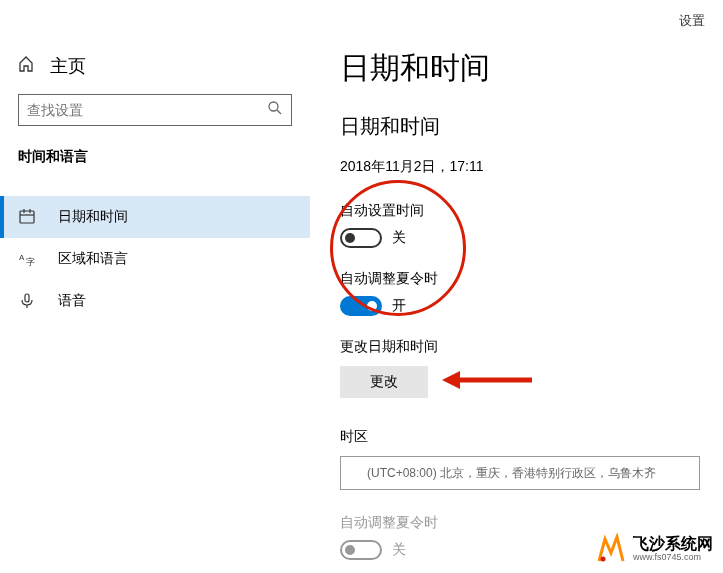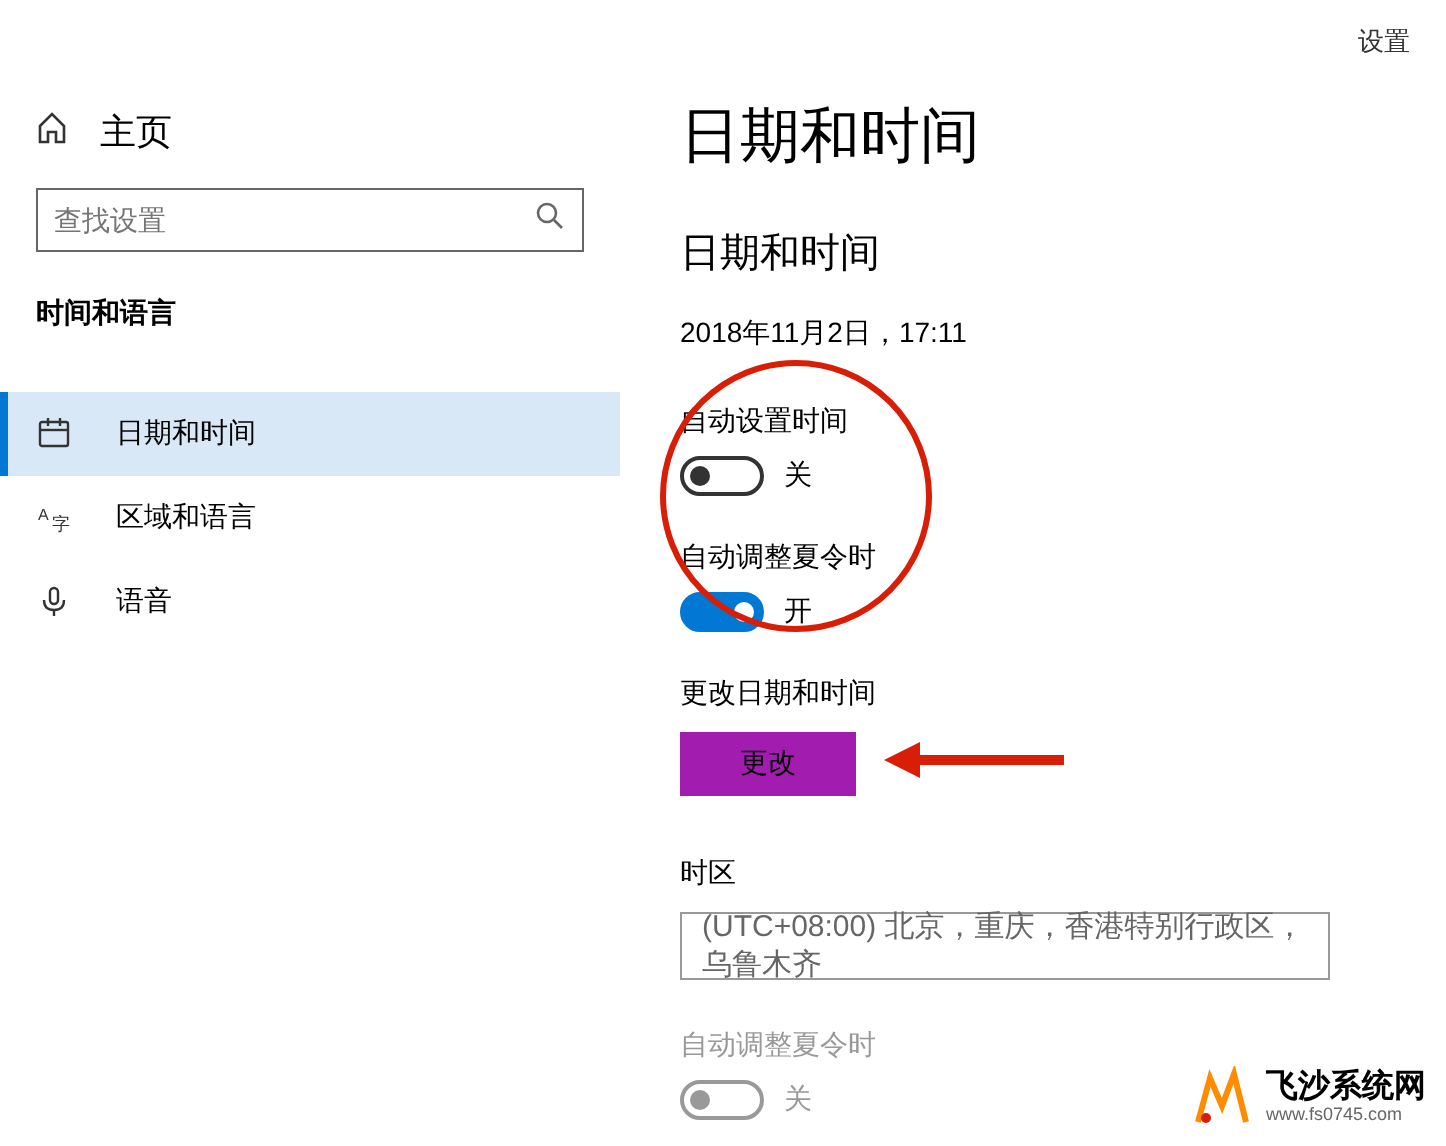--- a/index.html
+++ b/index.html
@@ -34,23 +34,23 @@
     .toggle { width: 42px; height: 20px; border-radius: 10px; position: relative; cursor: pointer; }
     .toggle-off { border: 2px solid #333; background: #fff; }
     .toggle-off::after { content: ""; position: absolute; width: 10px; height: 10px; background: #333; border-radius: 50%; top: 3px; left: 3px; }
     .toggle-on { background: #0078d4; border: 2px solid #0078d4; }
     .toggle-on::after { content: ""; position: absolute; width: 10px; height: 10px; background: #fff; border-radius: 50%; top: 3px; right: 3px; }
     .toggle-disabled { border: 2px solid #999; background: #fff; }
     .toggle-disabled::after { content: ""; position: absolute; width: 10px; height: 10px; background: #999; border-radius: 50%; top: 3px; left: 3px; }
     .toggle-text { font-size: 14px; }
     .disabled-text { color: #999; }
     
-    .change-btn { background: #a21caf; border: none; padding: 7px 30px; font-size: 14px; margin-bottom: 30px; cursor: pointer; }
+    .change-btn { background: #e5e5e5; border: none; padding: 7px 30px; font-size: 14px; margin-bottom: 30px; cursor: pointer; }
     
-    .tz-select { width: 325px; height: 34px; border: 1px solid #999; padding: 0 10px; font-size: 15px; color: #666; display: flex; align-items: center; margin-bottom: 24px; }
+    .tz-select { width: 360px; height: 34px; border: 1px solid #999; padding: 0 26px; font-size: 12px; color: #666; display: flex; align-items: center; margin-bottom: 24px; }
     
     .red-circle { position: absolute; width: 136px; height: 136px; border: 3px solid #d81e06; border-radius: 50%; top: 180px; left: 330px; pointer-events: none; }
     
     .red-arrow { position: absolute; top: 368px; left: 442px; pointer-events: none; }
     
     .watermark { position: absolute; right: 10px; bottom: 8px; display: flex; align-items: center; gap: 6px; }
     .watermark-logo { width: 32px; height: 32px; }
     .watermark-text { display: flex; flex-direction: column; line-height: 1.1; }
     .watermark-text .t1 { font-size: 16px; font-weight: bold; }
     .watermark-text .t2 { font-size: 9px; color: #666; }

